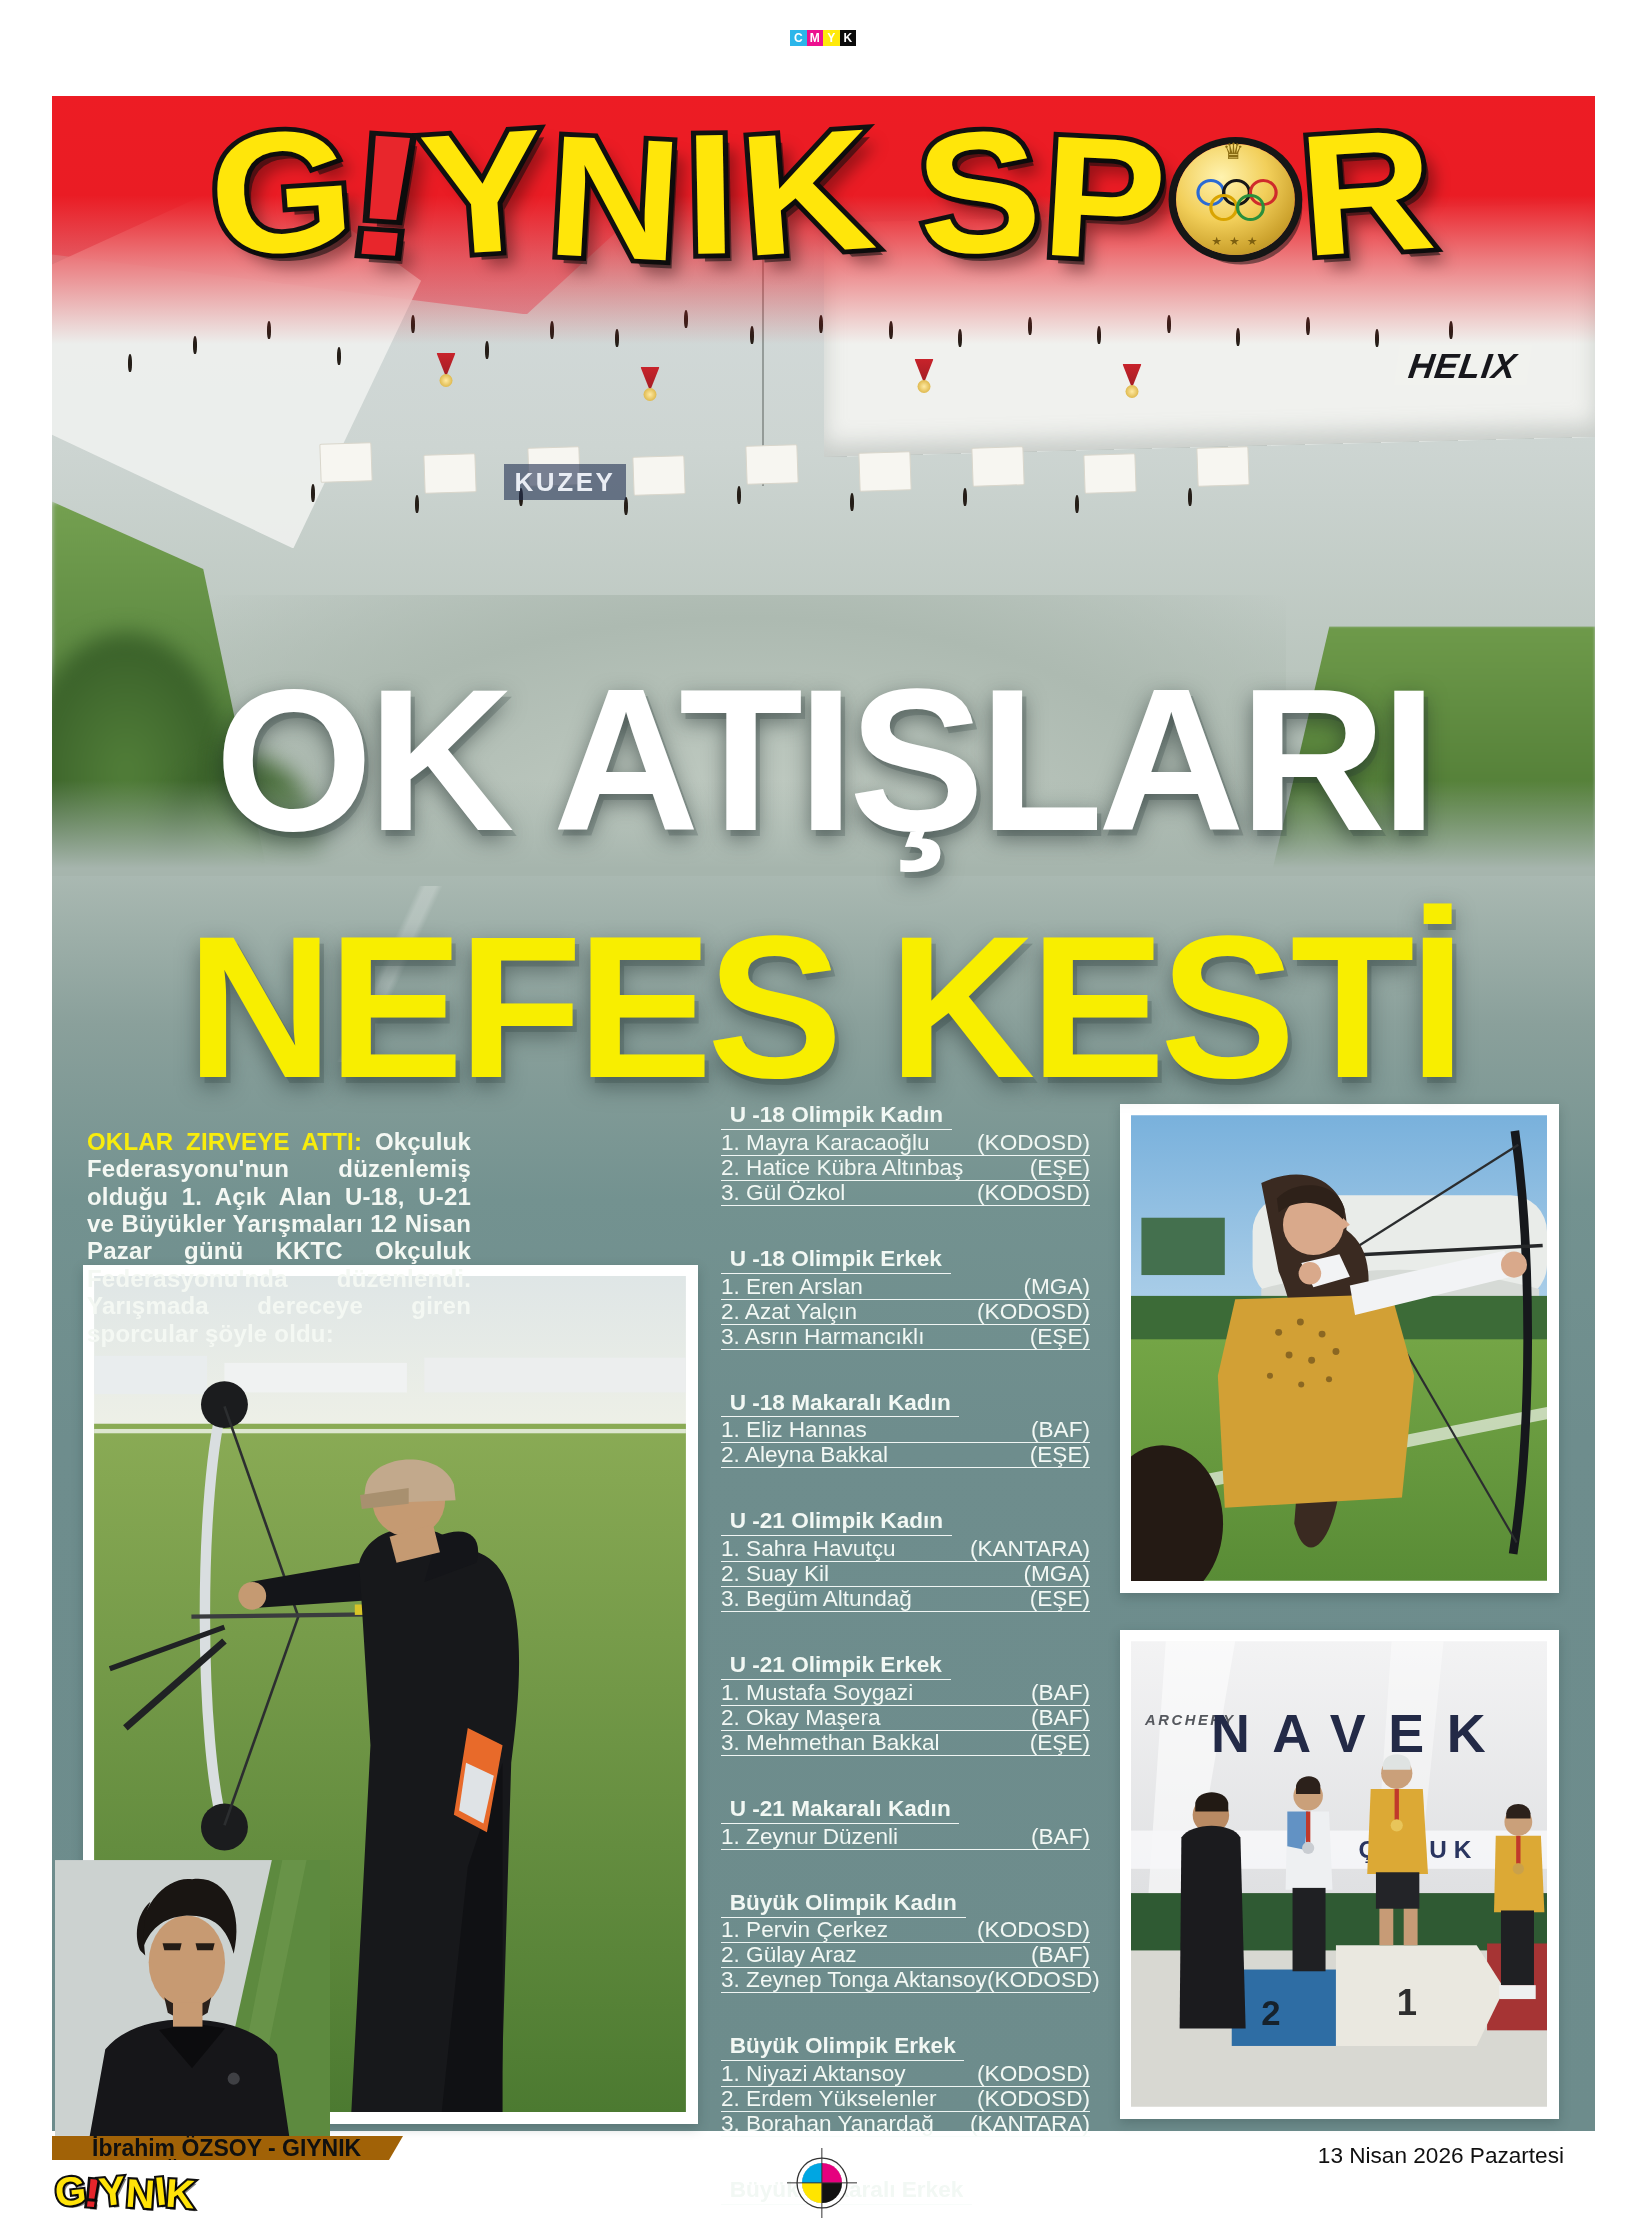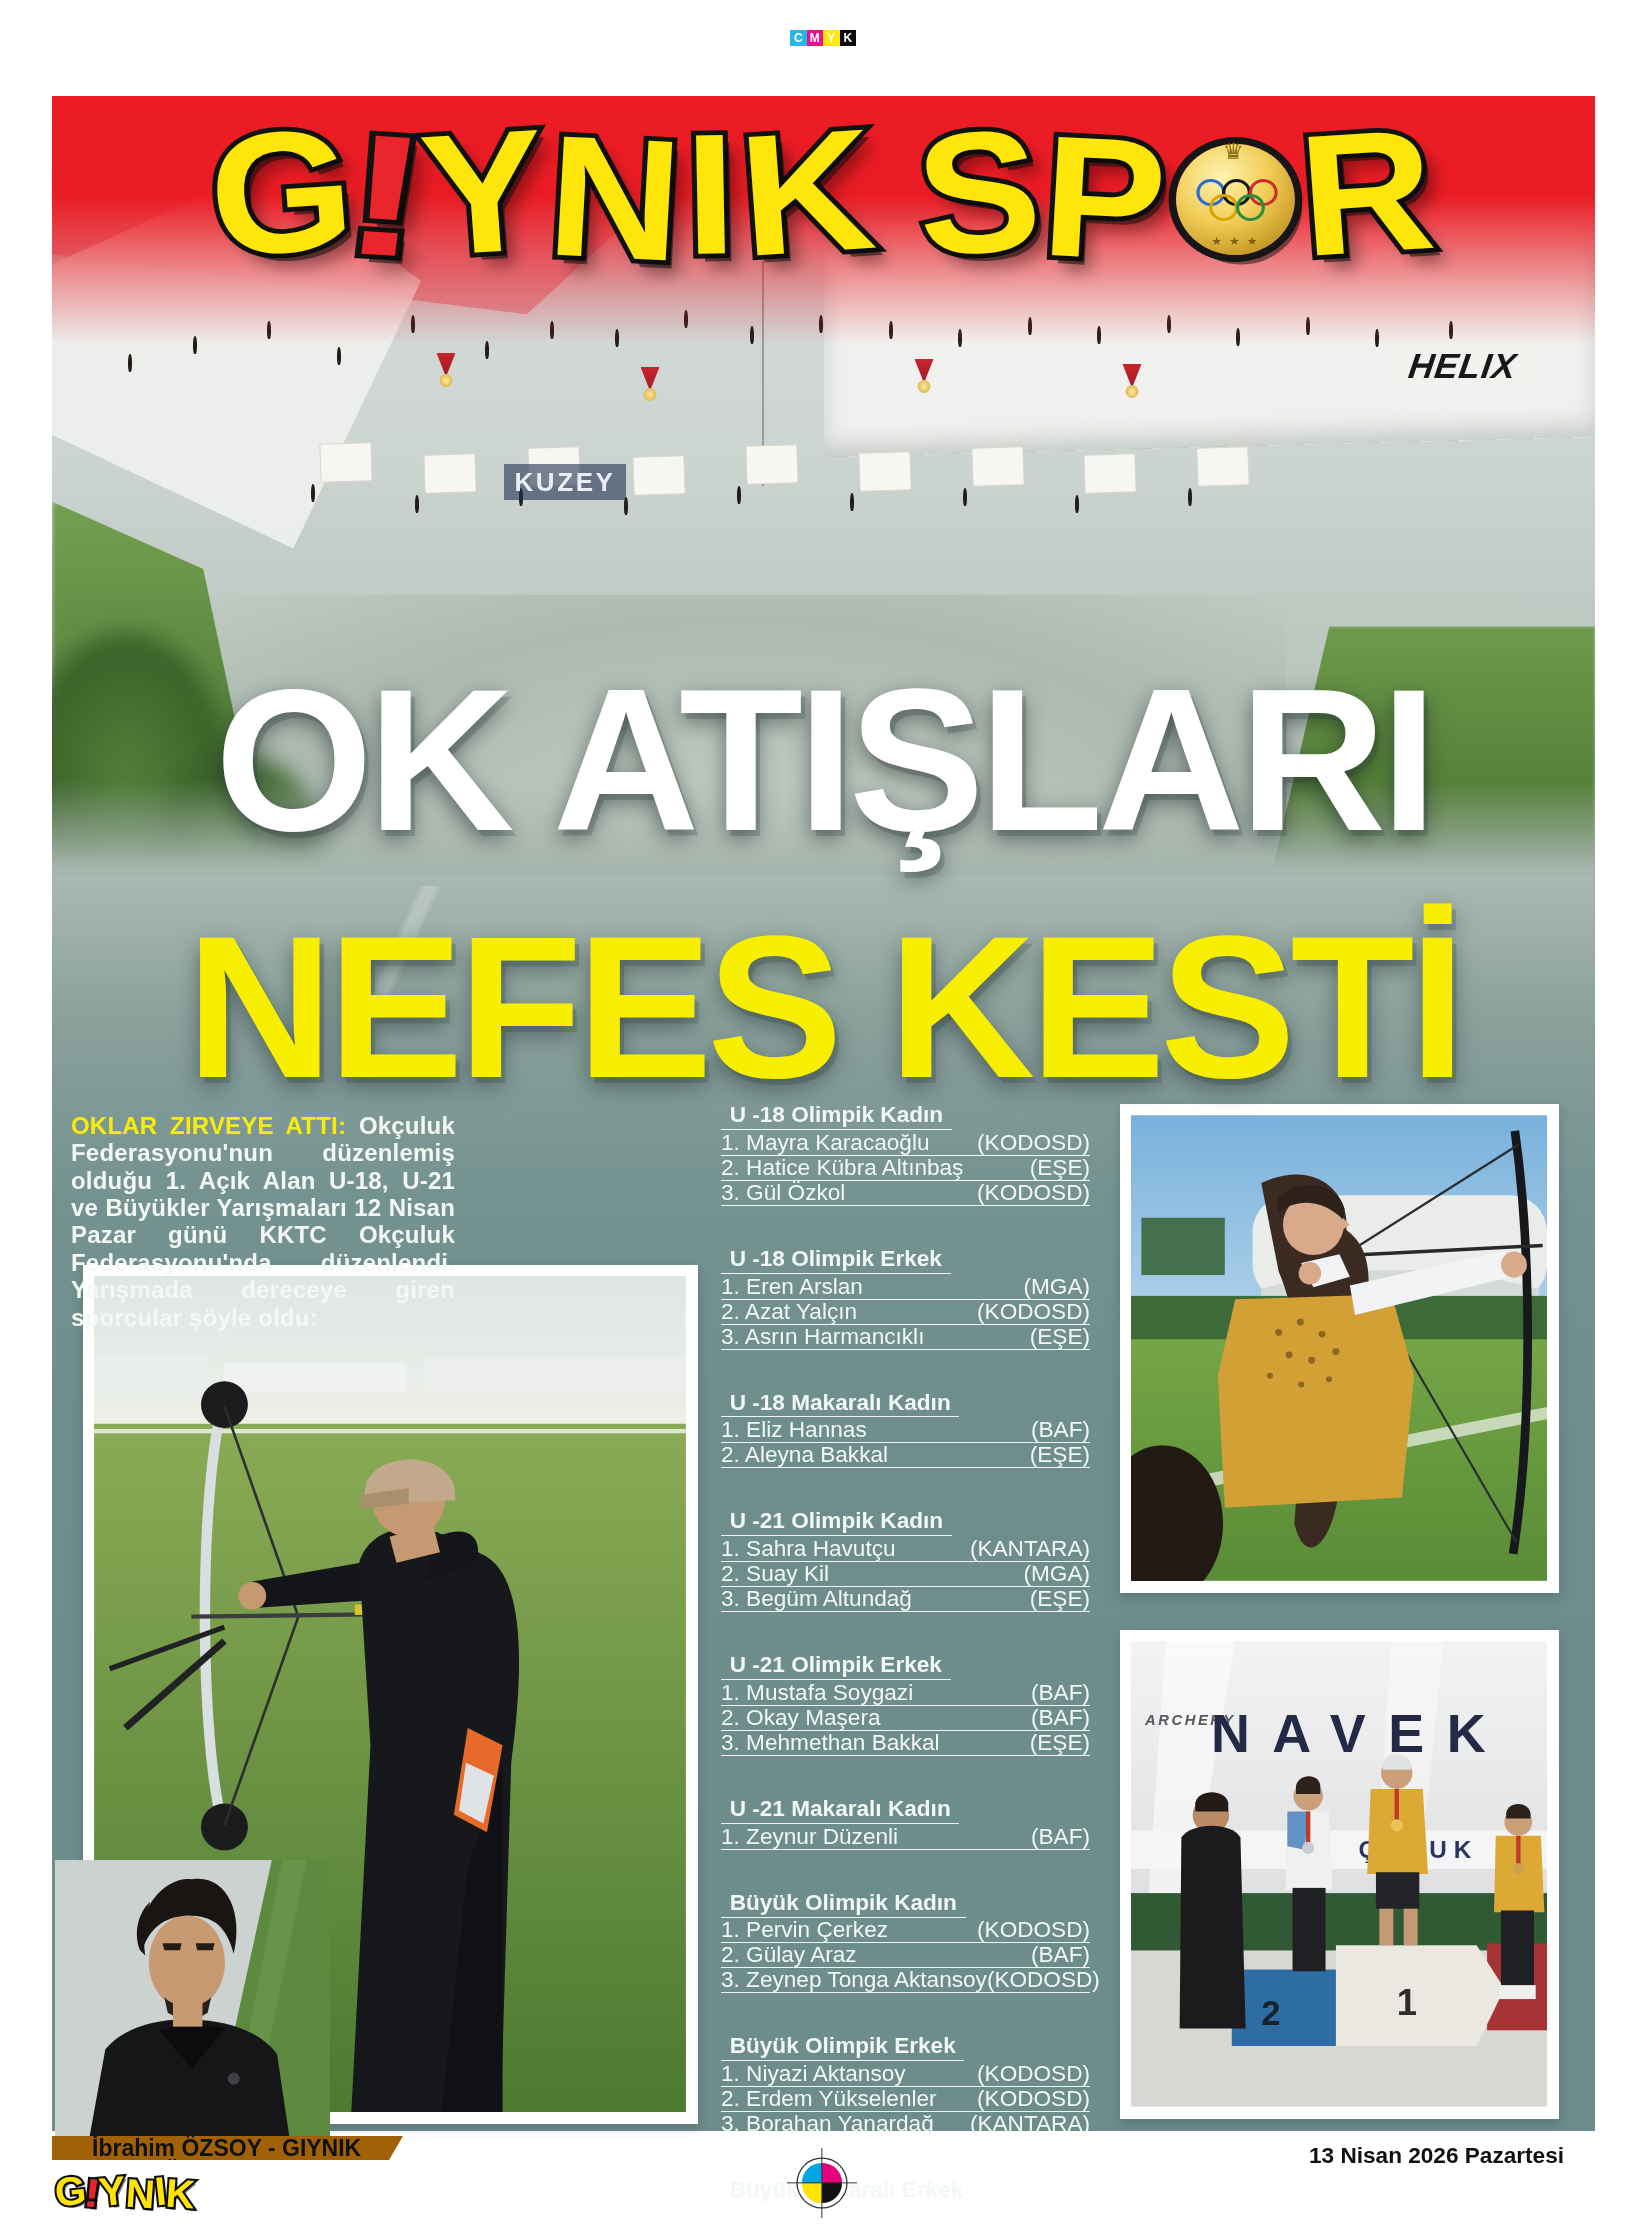--- a/index.html
+++ b/index.html
@@ -86,21 +86,21 @@
   .teal::before{content:'';position:absolute;left:2%;top:1%;width:40%;height:14%;
                 background:linear-gradient(115deg,transparent 48%,rgba(255,255,255,.22) 49%,rgba(255,255,255,.22) 50.5%,transparent 51.5%);}
 
   
   .hl{position:absolute;left:0;width:100%;text-align:center;font-weight:900;font-size:203px;line-height:.95;
       letter-spacing:-5.2px;z-index:5;white-space:nowrap;}
   .hl1{top:664px;color:#ffffff;text-shadow:0 7.8px 22.6px rgba(20,32,32,.55),4.3px 6px 0 rgba(45,65,64,.22);}
   .hl2{top:911px;color:#f8ee00;text-shadow:0 8.7px 22.6px rgba(25,42,42,.5),4.3px 6px 0 rgba(72,92,90,.3);}
 
   
-  .intro{position:absolute;left:71px;top:1112px;width:384px;z-index:3;margin:0;
+  .intro{position:absolute;left:71px;top:1112px;width:384px;z-index:3;margin:16px;
          font-size:24px;line-height:1.14;font-weight:700;color:#f4f8f3;text-align:justify;letter-spacing:0.2px;}
   .intro .lead{color:#f8ec0c;font-weight:800;}
 
   
   .results{position:absolute;left:721px;top:1102px;width:369px;z-index:3;color:#f2f8f4;font-size:22.6px;}
   .sec{margin-bottom:40px;}
   .sec-h{font-weight:700;margin-bottom:0.9px;}
   .sec-h span{display:inline-block;border-bottom:1.7px solid rgba(248,252,250,.95);padding:0 8.7px 0.9px;}
   .row{display:flex;justify-content:space-between;align-items:baseline;height:24px;line-height:24px;
        border-bottom:1.7px solid rgba(248,252,250,.95);font-weight:400;}
@@ -123,21 +123,21 @@
   .glogo .ltr{display:inline-block;color:#ffe308;-webkit-text-stroke:4.3px #0f0f0f;paint-order:stroke fill;
               text-shadow:2.6px 2.6px 0 rgba(0,0,0,.5);}
   .glogo .ltr:nth-child(odd){transform:rotate(-6deg);}
   .glogo .ltr:nth-child(even){transform:rotate(4deg) translateY(2.6px);}
   .glogo .excl .ltr{color:#e5252b;transform:scaleX(1.25) rotate(6deg) translateY(1.7px);}
   .regmark{position:absolute;left:802px;top:2163px;width:40px;height:40px;border-radius:50%;z-index:5;
            background:conic-gradient(#e5007e 0 25%,#121212 25% 50%,#ffe500 50% 75%,#00a6e2 75% 100%);
            box-shadow:0 0 0 4.3px #fff,0 0 0 5.6px #333;}
   .regmark::before{content:'';position:absolute;left:50%;top:-14.8px;width:1.3px;height:70px;background:#333;transform:translateX(-50%);}
   .regmark::after{content:'';position:absolute;top:50%;left:-14.8px;height:1.3px;width:70px;background:#333;transform:translateY(-50%);}
-  .date{position:absolute;right:83px;top:2143px;z-index:5;font-size:22.6px;font-weight:700;color:#101010;}
+  .date{position:absolute;right:83px;top:2143px;z-index:5;font-size:22.6px;font-weight:400;color:#101010;}
 </style>
 </head>
 <body>
 
 <div class="page">
 
   <div class="cmyk">
     <span class="sq c">C</span>
     <span class="sq m">M</span>
     <span class="sq y">Y</span>

